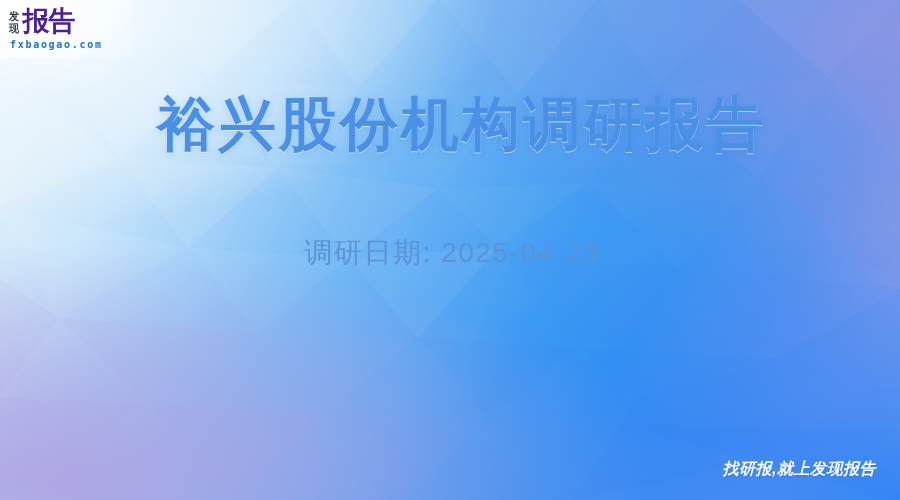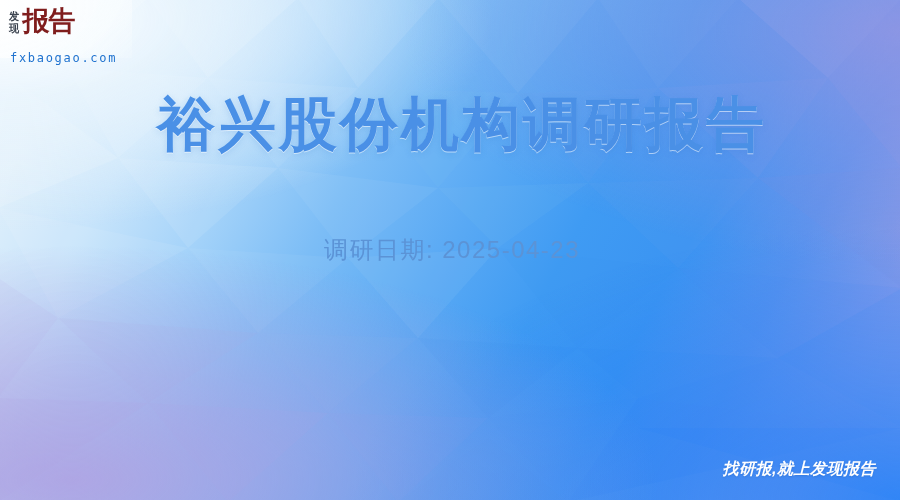--- a/index.html
+++ b/index.html
@@ -82,34 +82,33 @@
     color: #3d4551;
     font-weight: 700;
     letter-spacing: -0.5px;
     transform: scaleX(0.92);
     transform-origin: left center;
   }
   .logo-stack span + span { margin-top: 1px; }
   .logo-main {
     font-size: 27px;
     font-weight: 800;
-    color: #7f1d1d;
+    color: #4c1d95;
     line-height: 0.95;
     letter-spacing: -1px;
   }
   .logo-url {
     position: absolute;
     left: 10px;
     top: 39px;
-    font-size: 12px;
-    font-weight: 400;
+    font-size: 10px;
+    font-weight: 700;
     color: #1f72cf;
     letter-spacing: 1.7px;
     font-family: "DejaVu Sans Mono", "Liberation Mono", monospace;
-    margin-top: 12px;
   }
 
   
   .title {
     position: absolute;
     left: 0;
     right: 0;
     top: 86px;
     text-align: center;
     font-size: 58px;
@@ -121,21 +120,21 @@
       0 2px 7px rgba(40,110,200,0.18);
     white-space: nowrap;
     padding-left: 24px;
   }
   .subtitle {
     position: absolute;
     left: 4px;
     right: 0;
     top: 234px;
     text-align: center;
-    font-size: 24px;
+    font-size: 28px;
     font-weight: 400;
     letter-spacing: 1.5px;
     color: #5b93d6;
     white-space: nowrap;
   }
 
   
   .tagline {
     position: absolute;
     right: 24px;

